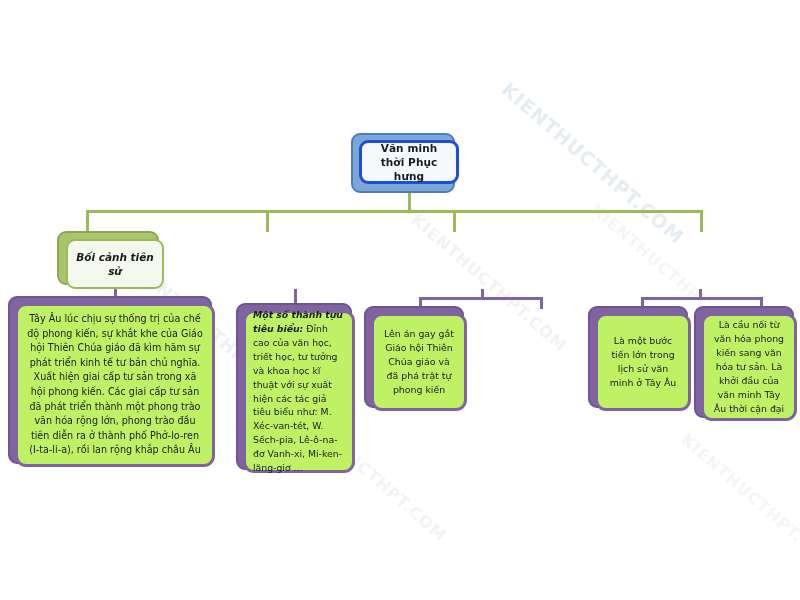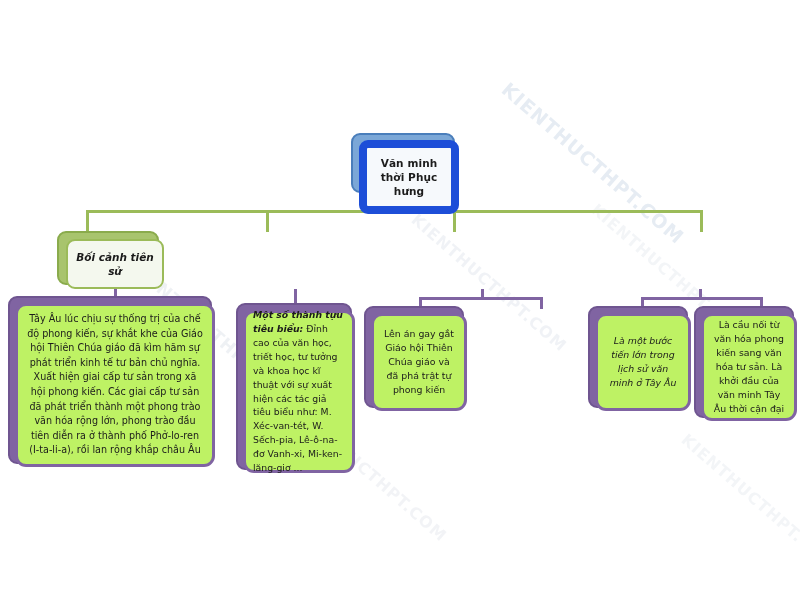--- a/index.html
+++ b/index.html
@@ -75,23 +75,23 @@
     width: 100%;
     padding: 0 7px;
     box-sizing: border-box;
   }
 
   
   .root { left: 351px; top: 133px; width: 100px; height: 56px; }
   .root .plate { background: #7ba7d7; border: 2px solid #4a7ebb; }
   .root .face {
     left: 8px; top: 7px; right: -8px; bottom: -7px;
-    width: 100px; height: 74px;
+    width: 100px; height: 44px;
     background: #f6f9fc;
-    border: 8px solid #1d4ed8;
+    border: 3px solid #1d4ed8;
   }
   .root .face .txt {
     font-size: 10.5px;
     font-weight: 700;
     color: #1c1c1c;
     line-height: 1.35;
     letter-spacing: .1px;
   }
 
   
@@ -142,21 +142,21 @@
   #p-thanhtuu .txt  { font-size: 9.3px; line-height: 1.5; padding: 0 7px; text-align: left; }
 
   #p-nd1 { left: 364px; top: 306px; width: 96px; height: 98px; }
   #p-nd1 .face { width: 96px; height: 98px; }
   #p-nd1 .txt  { font-size: 9.4px; line-height: 1.5; }
 
   #p-nd2 { left: 470px; top: 306px; width: 96px; height: 98px; }
   #p-nd2 .face { width: 96px; height: 98px; }
   #p-nd2 .txt  { font-size: 9.4px; line-height: 1.5; }
 
-  #p-yn1 { left: 588px; top: 306px; width: 96px; height: 98px; font-style: italic; }
+  #p-yn1 { left: 588px; top: 306px; width: 96px; height: 98px; }
   #p-yn1 .face { width: 96px; height: 98px; }
   #p-yn1 .txt  { font-size: 9.4px; line-height: 1.5; }
 
   #p-yn2 { left: 694px; top: 306px; width: 96px; height: 108px; }
   #p-yn2 .face { width: 96px; height: 108px; }
   #p-yn2 .txt  { font-size: 9.4px; line-height: 1.5; }
 </style>
 </head>
 <body>
 

